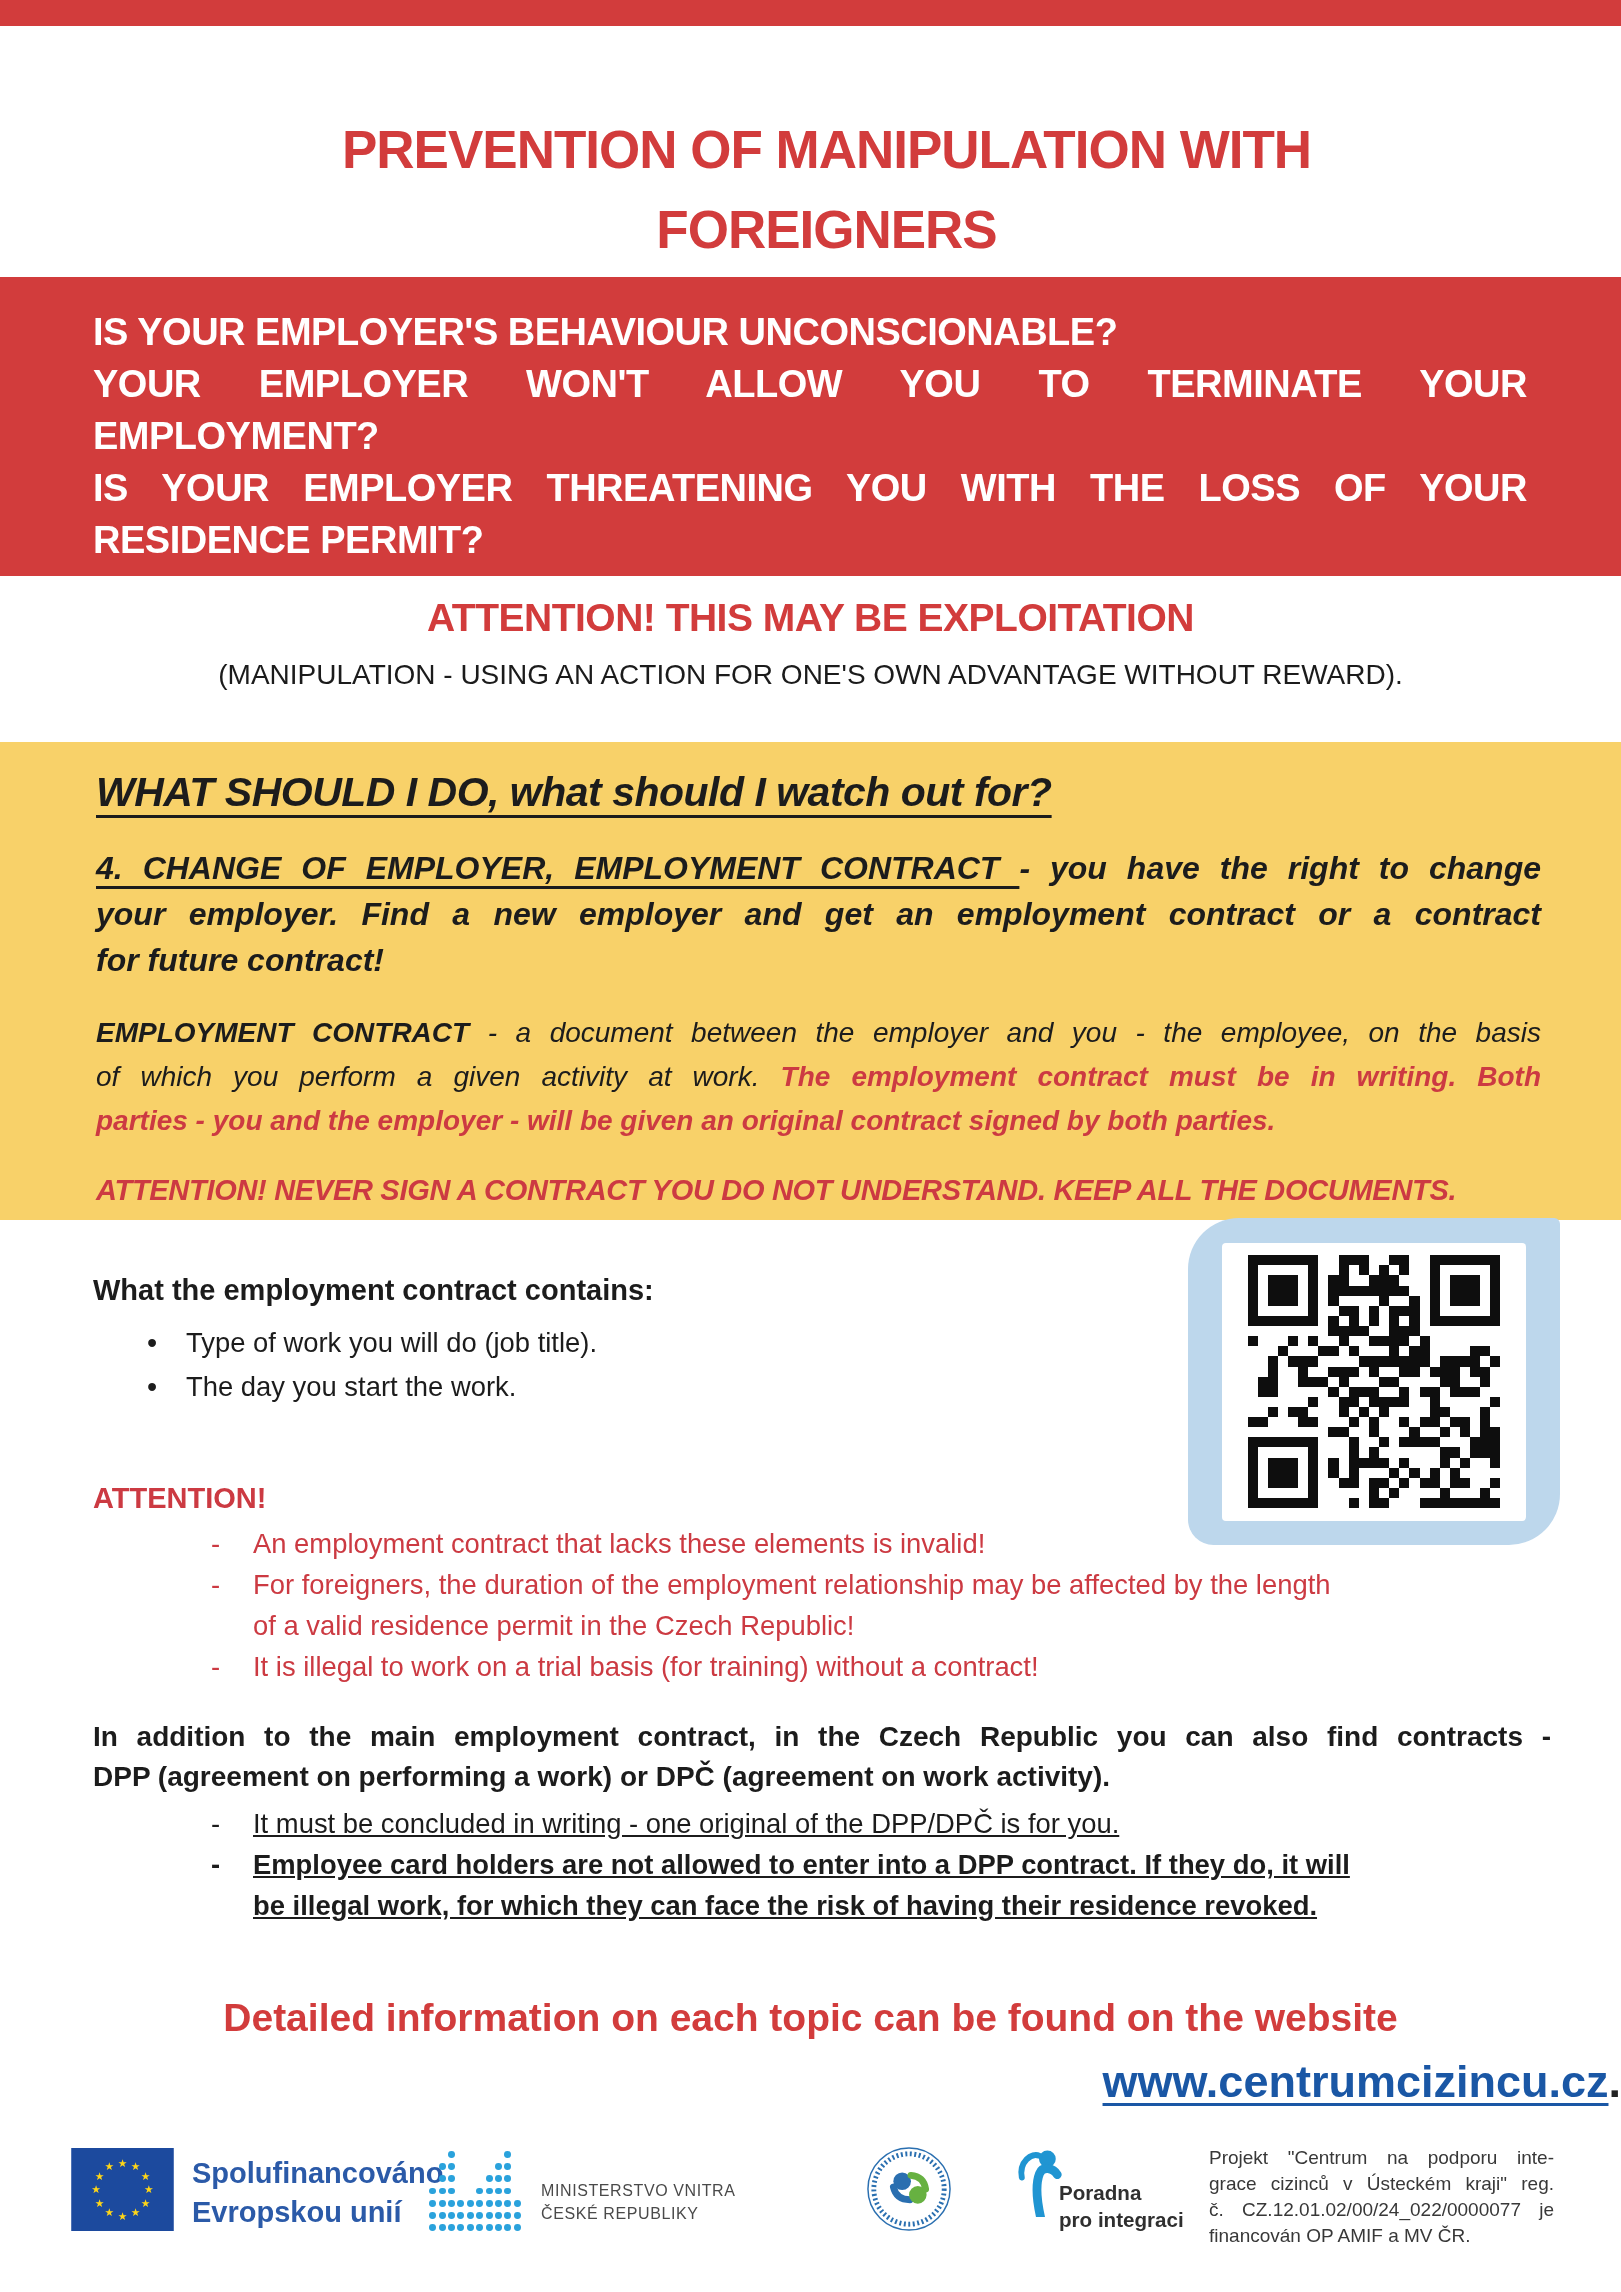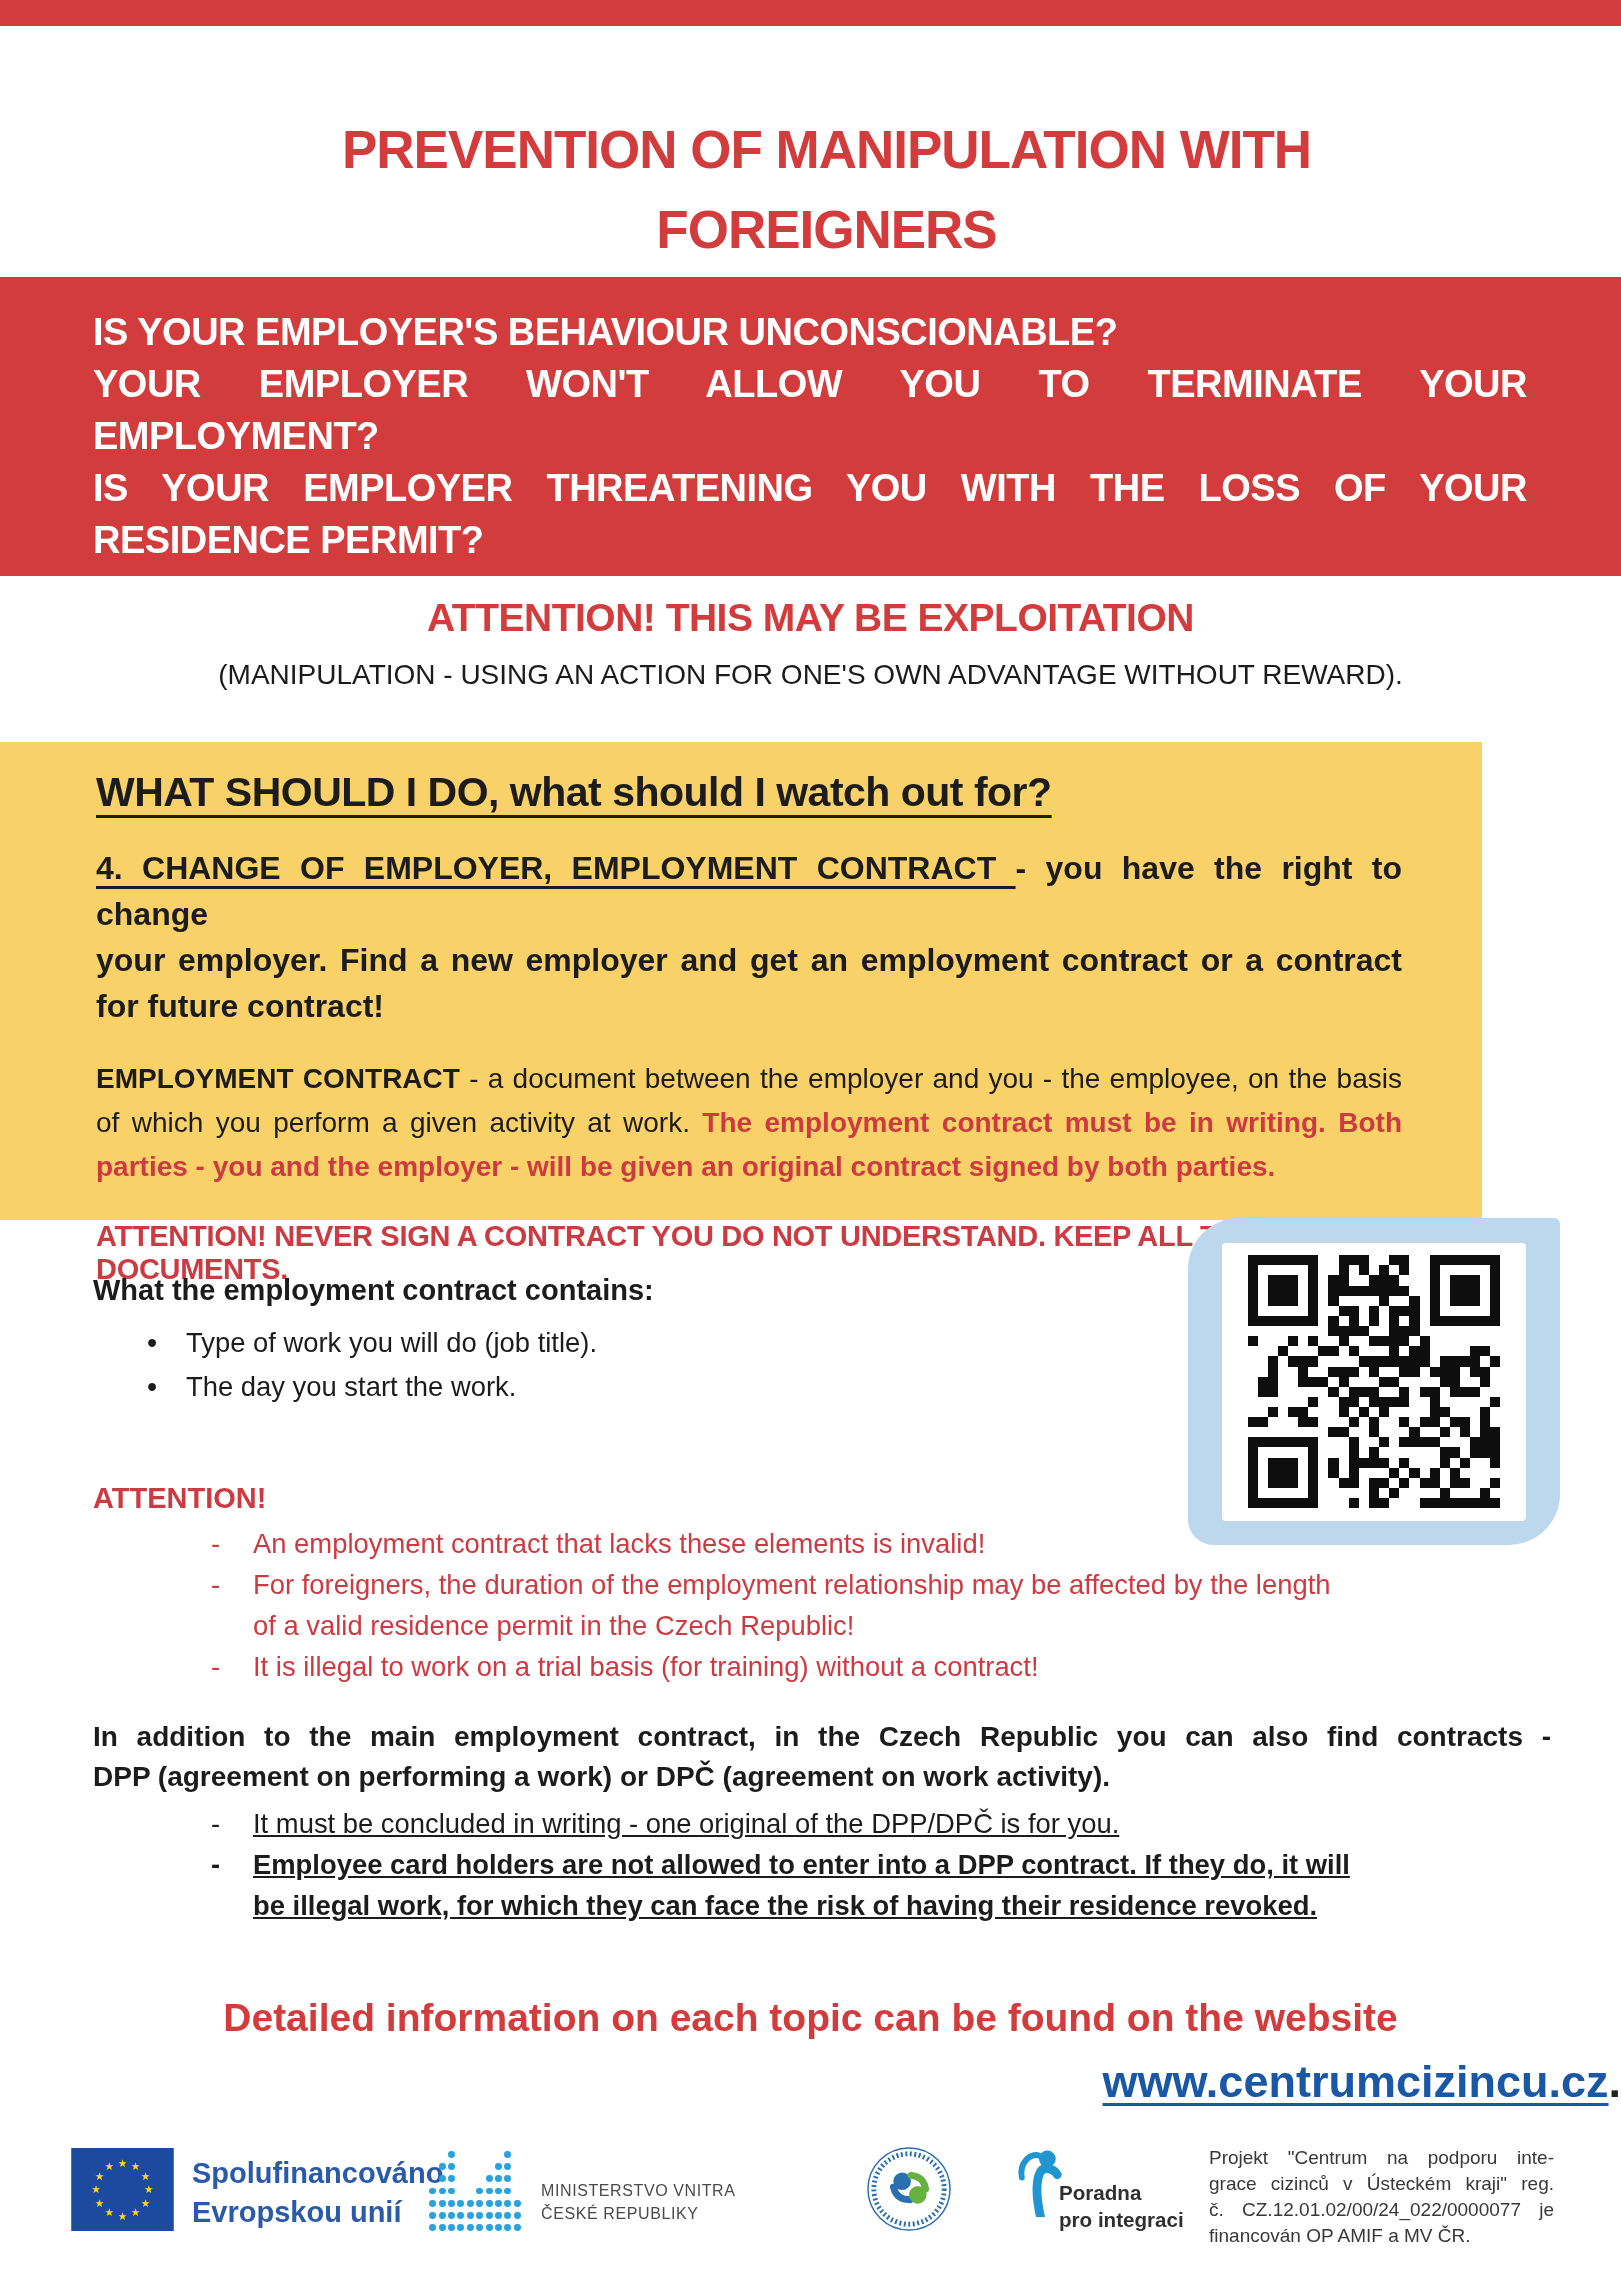--- a/index.html
+++ b/index.html
@@ -9,22 +9,22 @@
   .title{position:absolute;left:0;top:94px;width:1621px;margin:16px;text-align:center;
          color:var(--red,#d23c3c);font-weight:bold;font-size:53px;line-height:80px;letter-spacing:-1px;}
   .title span{display:block;}
   .banner{position:absolute;left:0;top:277px;width:1621px;height:299px;background:var(--red,#d23c3c);
           box-sizing:border-box;padding:29px 94px 0 93px;}
   .bline{color:#fff;font-weight:bold;font-size:38px;line-height:52px;letter-spacing:-0.5px;white-space:nowrap;}
   .bline.stretch{white-space:normal;text-align:justify;text-align-last:justify;}
   .att1{position:absolute;left:0;top:596px;width:1621px;text-align:center;color:var(--red,#d23c3c);
         font-weight:bold;font-size:39px;letter-spacing:-0.5px;}
   .att1sub{position:absolute;left:0;top:659px;width:1621px;text-align:center;color:#1b1b1b;font-size:28px;}
-  .yellow{position:absolute;left:0;top:742px;width:1482px;height:478px;background:var(--yellow,#f8d169);
-          box-sizing:border-box;padding:27.4px 80px 0 96px;}
+  .yellow{position:absolute;left:0;top:742px;width:1621px;height:478px;background:var(--yellow,#f8d169);
+          box-sizing:border-box;padding:27.4px 80px 0 96px;font-style:italic;}
   .yheading{font-size:41px;font-weight:bold;letter-spacing:-0.5px;text-decoration:underline;
             text-decoration-thickness:2.9px;text-underline-offset:8.8px;}
   .topic{margin-top:29px;font-size:32px;font-weight:bold;line-height:46px;}
   .topic .stretch{display:block;text-align:justify;text-align-last:justify;}
   .topic .uline{text-decoration:underline;text-decoration-thickness:2.9px;text-underline-offset:6.9px;}
   .contract{margin-top:27.4px;font-size:28px;line-height:44px;}
   .contract .stretch{display:block;text-align:justify;text-align-last:justify;}
   .contract .lbl{font-weight:bold;}
   .redtxt{color:var(--red-text,#cc3a42);font-weight:bold;text-align:right;}
   .warning{margin-top:31px;font-size:29px;font-weight:bold;color:var(--red-text,#cc3a42);letter-spacing:-0.3px;}

